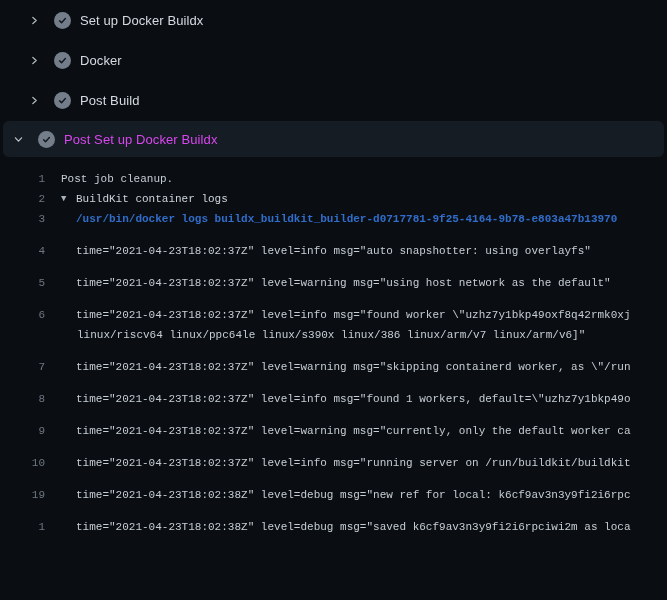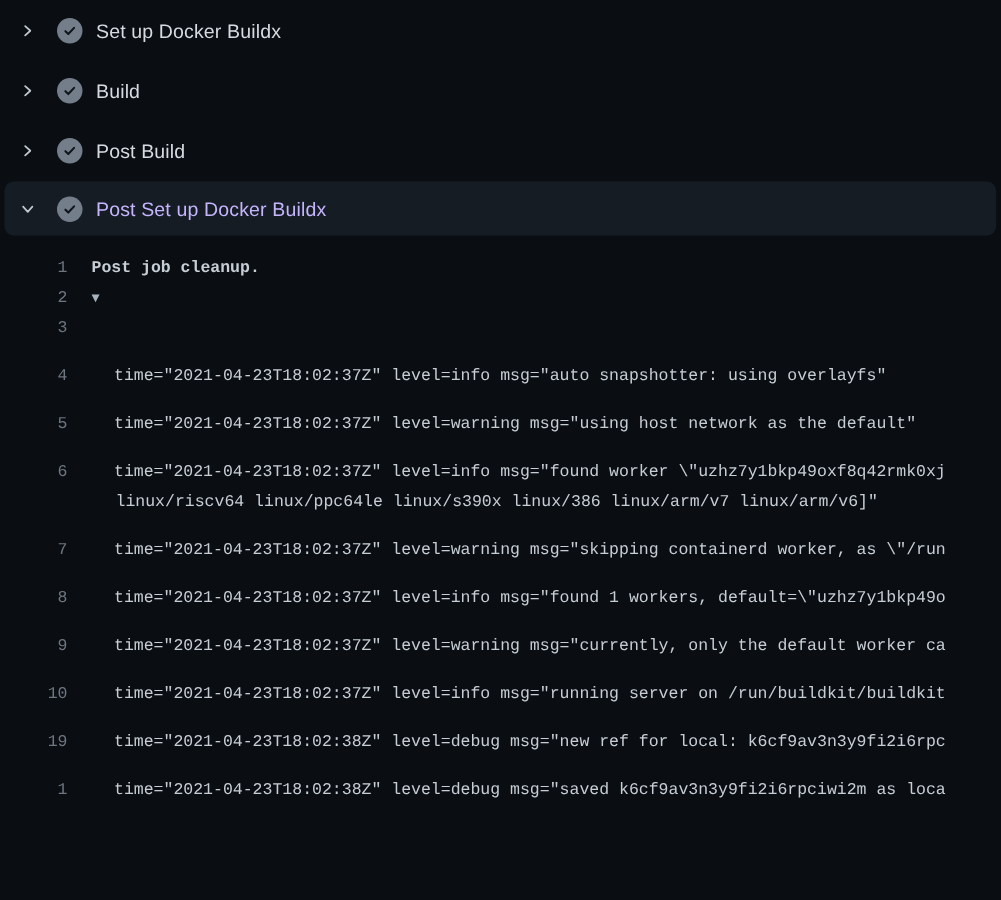--- a/index.html
+++ b/index.html
@@ -11,21 +11,21 @@
     font-family: "Liberation Sans", sans-serif;
     position: relative;
   }
 
   
   .steps { padding-top: 0; }
   .step-row {
     height: 40px;
     display: flex;
     align-items: center;
-    padding-left: 12px;
+    padding-left: 28px;
     cursor: pointer;
   }
   .step-row.expanded {
     height: 36px;
     margin: 1px 3px 0 3px;
     padding-left: 9px;
     background: #161c24;
     border-radius: 6px;
   }
   .chev {
@@ -47,21 +47,21 @@
     align-items: center;
     justify-content: center;
     flex: none;
   }
   .step-label {
     font-size: 13px;
     color: #d5dbe1;
     letter-spacing: .1px;
     white-space: nowrap;
   }
-  .step-row.expanded .step-label { color: #c4b5fd; }
+  .step-row.expanded .step-label { color: #d946ef; }
 
   
   .log {
     padding-top: 12px;
     font-family: "Liberation Mono", monospace;
     font-size: 11px;
   }
   .log-row {
     height: 20px;
     line-height: 20px;
@@ -70,21 +70,21 @@
     overflow: hidden;
   }
   .num {
     width: 45px;
     flex: none;
     text-align: right;
     color: #6e7681;
     cursor: pointer;
   }
   .txt { color: #c6cdd4; }
-  .log-row.plain .txt { margin-left: 16px; font-weight: bold; }
+  .log-row.plain .txt { margin-left: 16px; }
   .log-row.group .txt { margin-left: 0; color: #cdd3da; }
   .log-row.group .caret {
     display: inline-block;
     margin-left: 16px;
     width: 15px;
     color: #a8b2bc;
     font-size: 9px;
   }
   .log-row.log .txt { margin-left: 31px; }
   .log-row.command .txt {
@@ -115,21 +115,21 @@
       <span class="chev">
         <svg width="11" height="11" viewBox="0 0 16 16">
           <path d="M5.5 3.5 L10.5 8 L5.5 12.5" fill="none" stroke="#c0c7ce" stroke-width="1.7" stroke-linecap="round" stroke-linejoin="round"></path>
         </svg>
       </span>
       <span class="check">
         <svg width="11" height="11" viewBox="0 0 16 16">
           <path d="M3.8 8.4 L6.6 11.2 L12.2 5.2" fill="none" stroke="#10151b" stroke-width="2" stroke-linecap="round" stroke-linejoin="round"></path>
         </svg>
       </span>
-      <span class="step-label">Build</span>
+      <span class="step-label">Docker</span>
     </div>
     <div class="step-row">
       <span class="chev">
         <svg width="11" height="11" viewBox="0 0 16 16">
           <path d="M5.5 3.5 L10.5 8 L5.5 12.5" fill="none" stroke="#c0c7ce" stroke-width="1.7" stroke-linecap="round" stroke-linejoin="round"></path>
         </svg>
       </span>
       <span class="check">
         <svg width="11" height="11" viewBox="0 0 16 16">
           <path d="M3.8 8.4 L6.6 11.2 L12.2 5.2" fill="none" stroke="#10151b" stroke-width="2" stroke-linecap="round" stroke-linejoin="round"></path>
@@ -146,22 +146,22 @@
       <span class="check">
         <svg width="11" height="11" viewBox="0 0 16 16">
           <path d="M3.8 8.4 L6.6 11.2 L12.2 5.2" fill="none" stroke="#10151b" stroke-width="2" stroke-linecap="round" stroke-linejoin="round"></path>
         </svg>
       </span>
       <span class="step-label">Post Set up Docker Buildx</span>
     </div>
   </div>
 <div class="log">
     <div class="log-row plain"><span class="num">1</span><span class="txt">Post job cleanup.</span></div>
-    <div class="log-row group"><span class="num">2</span><span class="caret">▼</span></div>
-    <div class="log-row command"><span class="num">3</span></div>
+    <div class="log-row group"><span class="num">2</span><span class="caret">▼</span><span class="txt">BuildKit container logs</span></div>
+    <div class="log-row command"><span class="num">3</span><span class="txt">/usr/bin/docker logs buildx_buildkit_builder-d0717781-9f25-4164-9b78-e803a47b13970</span></div>
     <div class="log-row log"><span class="num">4</span><span class="txt">time="2021-04-23T18:02:37Z" level=info msg="auto snapshotter: using overlayfs"</span></div>
     <div class="log-row log"><span class="num">5</span><span class="txt">time="2021-04-23T18:02:37Z" level=warning msg="using host network as the default"</span></div>
     <div class="log-row log"><span class="num">6</span><span class="txt">time="2021-04-23T18:02:37Z" level=info msg="found worker \"uzhz7y1bkp49oxf8q42rmk0xj</span></div>
     <div class="log-row wrap"><span class="num"></span><span class="txt">linux/riscv64 linux/ppc64le linux/s390x linux/386 linux/arm/v7 linux/arm/v6]"</span></div>
     <div class="log-row log"><span class="num">7</span><span class="txt">time="2021-04-23T18:02:37Z" level=warning msg="skipping containerd worker, as \"/run</span></div>
     <div class="log-row log"><span class="num">8</span><span class="txt">time="2021-04-23T18:02:37Z" level=info msg="found 1 workers, default=\"uzhz7y1bkp49o</span></div>
     <div class="log-row log"><span class="num">9</span><span class="txt">time="2021-04-23T18:02:37Z" level=warning msg="currently, only the default worker ca</span></div>
     <div class="log-row log"><span class="num">10</span><span class="txt">time="2021-04-23T18:02:37Z" level=info msg="running server on /run/buildkit/buildkit</span></div>
     <div class="log-row log"><span class="num">19</span><span class="txt">time="2021-04-23T18:02:38Z" level=debug msg="new ref for local: k6cf9av3n3y9fi2i6rpc</span></div>
     <div class="log-row log"><span class="num">1</span><span class="txt">time="2021-04-23T18:02:38Z" level=debug msg="saved k6cf9av3n3y9fi2i6rpciwi2m as loca</span></div>

